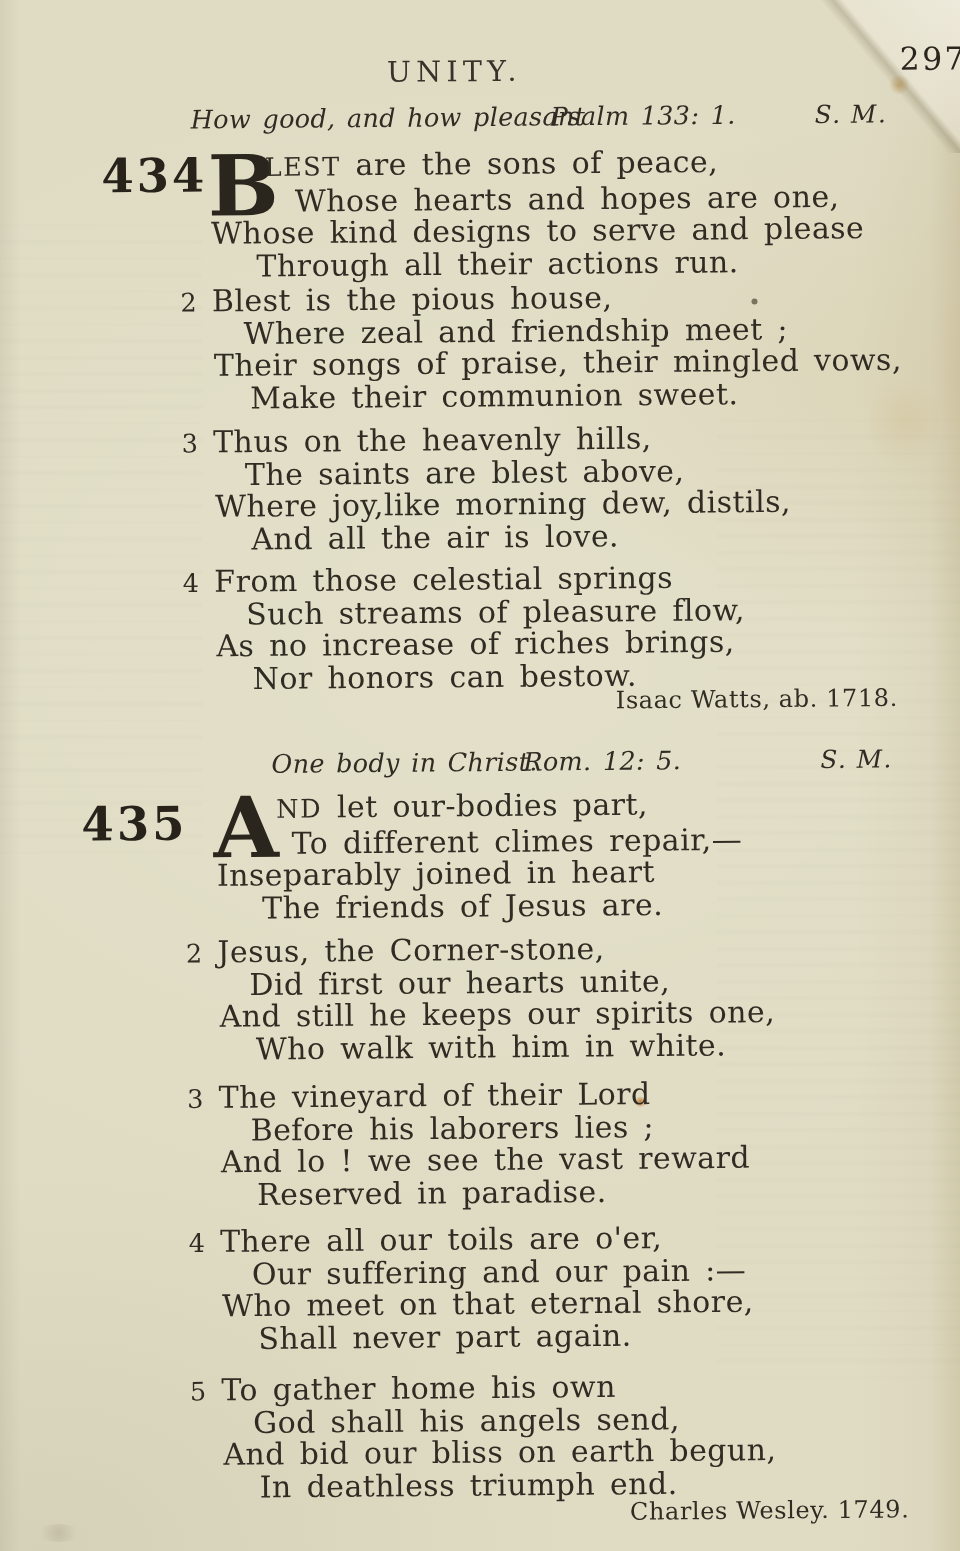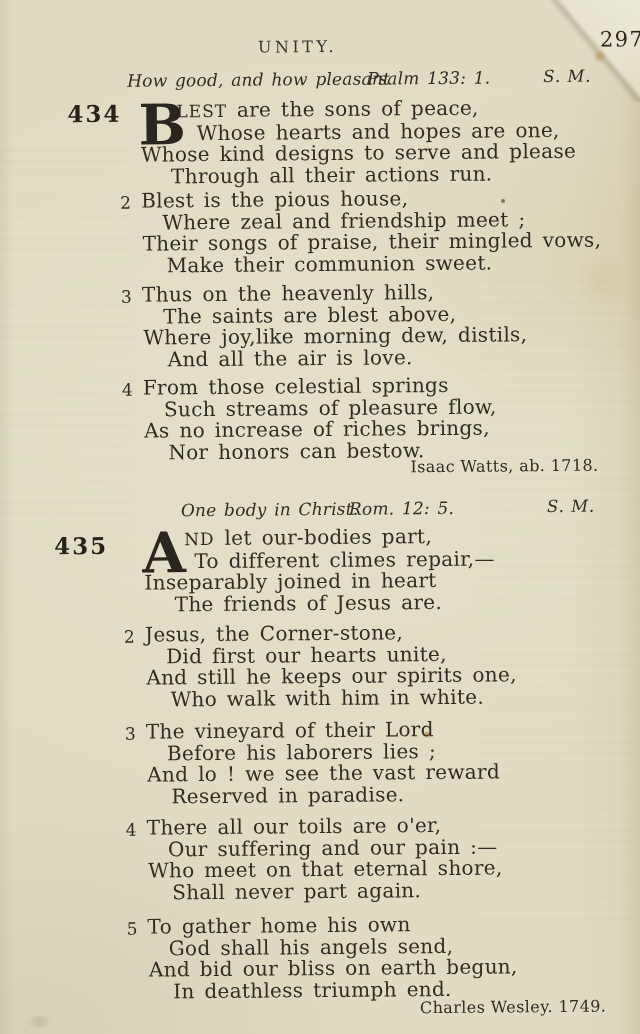--- a/index.html
+++ b/index.html
@@ -25,29 +25,29 @@
   .ghost.gl{top:150px;left:0;width:135px;height:420px;}
   .ghost.gr{top:280px;left:478px;width:162px;height:640px;}
   .stain{position:absolute;border-radius:50%;}
   .s1{top:50px;left:592px;width:15px;height:13px;background:radial-gradient(circle,rgba(172,124,52,0.50),rgba(172,124,52,0) 70%);}
   .s2{top:731px;left:423px;width:8px;height:7px;background:radial-gradient(circle,rgba(188,104,26,0.85),rgba(188,104,26,0) 75%);}
   .s3{top:199px;left:501px;width:4px;height:4px;background:rgba(88,80,62,0.75);}
   .s4{top:246px;left:580px;width:46px;height:70px;background:radial-gradient(circle,rgba(190,160,90,0.14),rgba(190,160,90,0) 70%);}
   .s5{top:1016px;left:24px;width:30px;height:12px;background:radial-gradient(circle,rgba(110,102,80,0.18),rgba(110,102,80,0) 75%);}
 
   
-  .sect{position:absolute;top:37px;left:258px;font-size:16px;letter-spacing:3.5px;color:#38332a;}
+  .sect{position:absolute;top:37px;left:258px;font-size:19px;letter-spacing:3.5px;color:#38332a;}
   .pno{position:absolute;top:30px;left:600px;font-size:21px;letter-spacing:1.5px;font-weight:normal;color:#2b261d;}
 
   
   .trow{position:absolute;left:0;width:640px;height:24px;font-size:17px;}
   .htitle,.href{position:absolute;font-style:italic;white-space:nowrap;letter-spacing:0.2px;word-spacing:2px;}
   .meter{position:absolute;left:543px;font-size:16.5px;letter-spacing:1px;white-space:nowrap;font-style:italic;}
 
-  .hnum{position:absolute;font-size:23px;font-weight:bold;letter-spacing:2px;color:#27221a;}
+  .hnum{position:absolute;font-size:31px;font-weight:bold;letter-spacing:2px;color:#27221a;}
 
   
   .verse{position:absolute;left:140px;width:480px;font-size:20px;line-height:21.5px;
     letter-spacing:0.3px;word-spacing:3.2px;white-space:nowrap;}
   .vnum{position:absolute;left:-21px;top:2px;font-size:17px;}
   .ln{position:relative;}
   .ln2{margin-left:21px;}
   .ln3{margin-left:1px;}
   .ln4{margin-left:25px;}
   .lead .dropcap{position:absolute;left:-2px;top:1px;font-size:56px;line-height:46px;font-weight:bold;color:#2b261d;}

